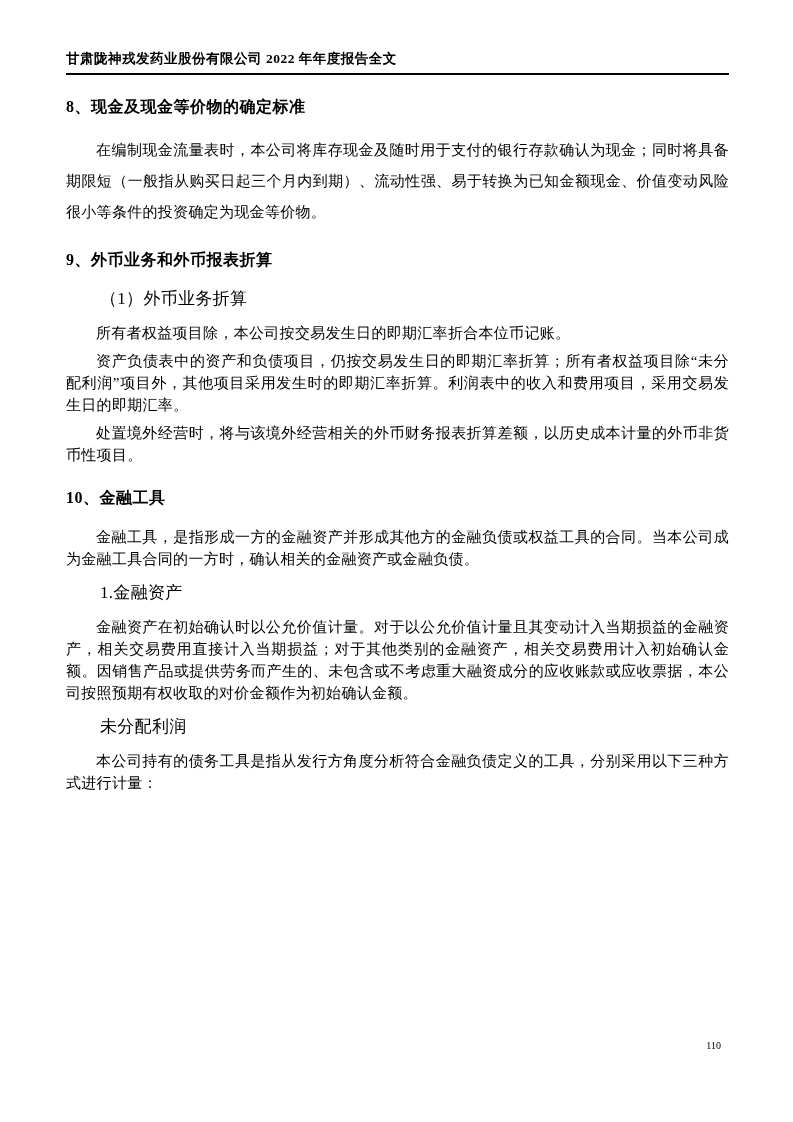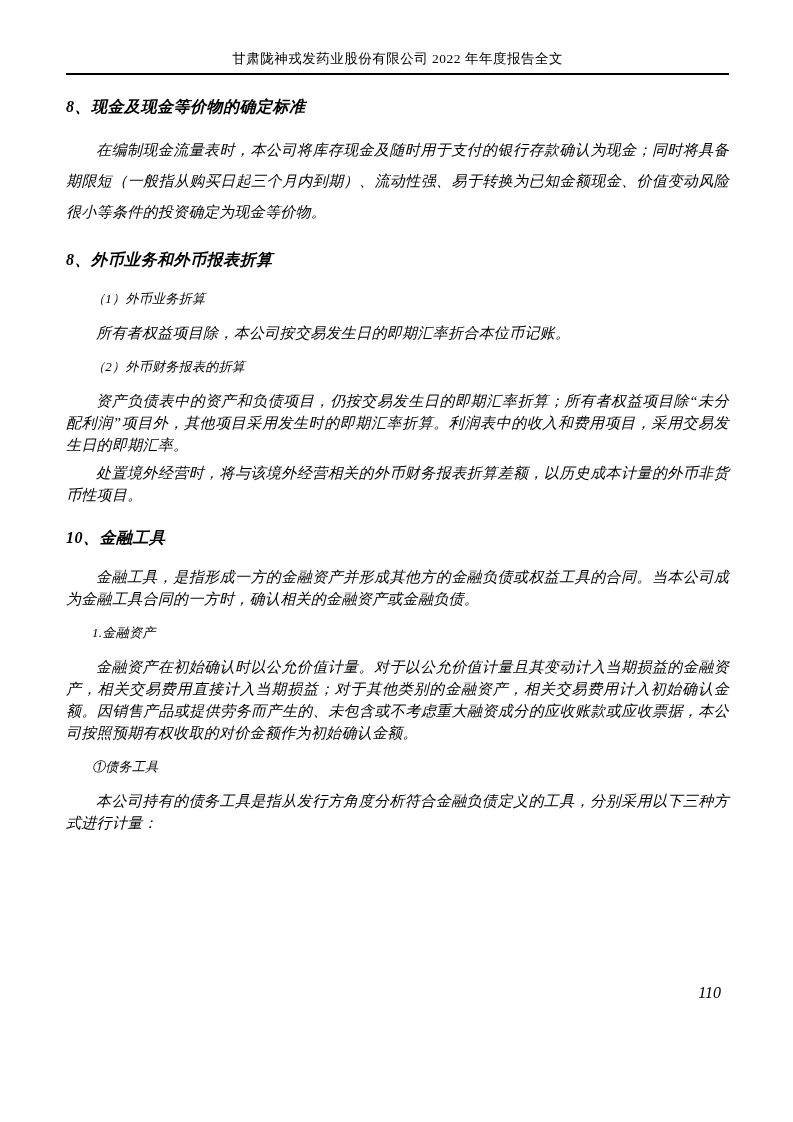--- a/index.html
+++ b/index.html
@@ -13,102 +13,100 @@
     height: 1122px;
     margin: 0 auto;
     background: #ffffff;
     box-sizing: border-box;
     padding: 50px 64px 0 66px;
     font-family: "Liberation Serif", "DejaVu Serif", serif;
     color: #000000;
     overflow: hidden;
   }
   .header {
-    text-align: center;
+    text-align: left;
     font-size: 13.5px;
     letter-spacing: 0.5px;
     padding-bottom: 5px;
     border-bottom: 2px solid #000000;
     line-height: 18px;
+    font-weight: bold;
   }
   .content {
     text-align: justify;
-    font-style: italic;
   }
   .sec-heading {
     font-size: 16px;
     font-weight: bold;
     margin: 20px 0 16px 0;
     line-height: 24px;
     letter-spacing: 0.5px;
   }
   .para {
     font-size: 15px;
     line-height: 22px;
     margin: 6px 0;
     text-indent: 2em;
     letter-spacing: 0.3px;
   }
   .para.loose {
     line-height: 31px;
   }
   .sub {
-    font-size: 13px;
+    font-size: 17px;
     line-height: 22px;
     margin: 12px 0;
     text-indent: 2em;
     letter-spacing: 0.3px;
   }
   .footer {
     position: absolute;
-    top: 984px;
+    top: 1040px;
     right: 72px;
-    font-size: 16px;
-    font-style: italic;
+    font-size: 10px;
   }
 </style>
 </head>
 <body>
 
 <div class="page">
 
   <div class="header">
     <span>甘肃陇神戎发药业股份有限公司 2022 年年度报告全文</span>
   </div>
 
   <div class="content">
 
     <div class="sec-heading">8、现金及现金等价物的确定标准</div>
 
     <p class="para loose">在编制现金流量表时，本公司将库存现金及随时用于支付的银行存款确认为现金；同时将具备期限短（一般指从购买日起三个月内到期）、流动性强、易于转换为已知金额现金、价值变动风险很小等条件的投资确定为现金等价物。</p>
 
-    <div class="sec-heading">8、外币业务和外币报表折算</div>
+    <div class="sec-heading">9、外币业务和外币报表折算</div>
 
     <p class="sub">（1）外币业务折算</p>
 
     <p class="para">所有者权益项目除，本公司按交易发生日的即期汇率折合本位币记账。</p>
 
 
-    <p class="sub">（2）外币财务报表的折算</p>
 
     <p class="para">资产负债表中的资产和负债项目，仍按交易发生日的即期汇率折算；所有者权益项目除“未分配利润”项目外，其他项目采用发生时的即期汇率折算。利润表中的收入和费用项目，采用交易发生日的即期汇率。</p>
 
     <p class="para">处置境外经营时，将与该境外经营相关的外币财务报表折算差额，以历史成本计量的外币非货币性项目。</p>
 
     <div class="sec-heading">10、金融工具</div>
 
     <p class="para">金融工具，是指形成一方的金融资产并形成其他方的金融负债或权益工具的合同。当本公司成为金融工具合同的一方时，确认相关的金融资产或金融负债。</p>
 
     <p class="sub">1.金融资产</p>
 
 
 
     <p class="para">金融资产在初始确认时以公允价值计量。对于以公允价值计量且其变动计入当期损益的金融资产，相关交易费用直接计入当期损益；对于其他类别的金融资产，相关交易费用计入初始确认金额。因销售产品或提供劳务而产生的、未包含或不考虑重大融资成分的应收账款或应收票据，本公司按照预期有权收取的对价金额作为初始确认金额。</p>
 
-    <p class="sub">①债务工具</p>
+    <p class="sub">未分配利润</p>
 
     <p class="para">本公司持有的债务工具是指从发行方角度分析符合金融负债定义的工具，分别采用以下三种方式进行计量：</p>
 
   </div>
 
   <div class="footer">
     <span>110</span>
   </div>
 
 </div>

